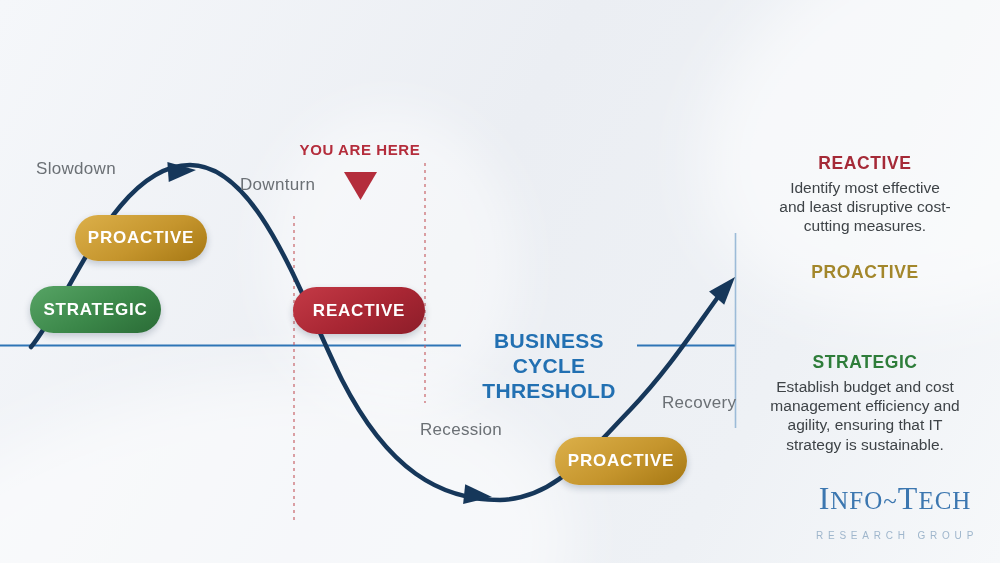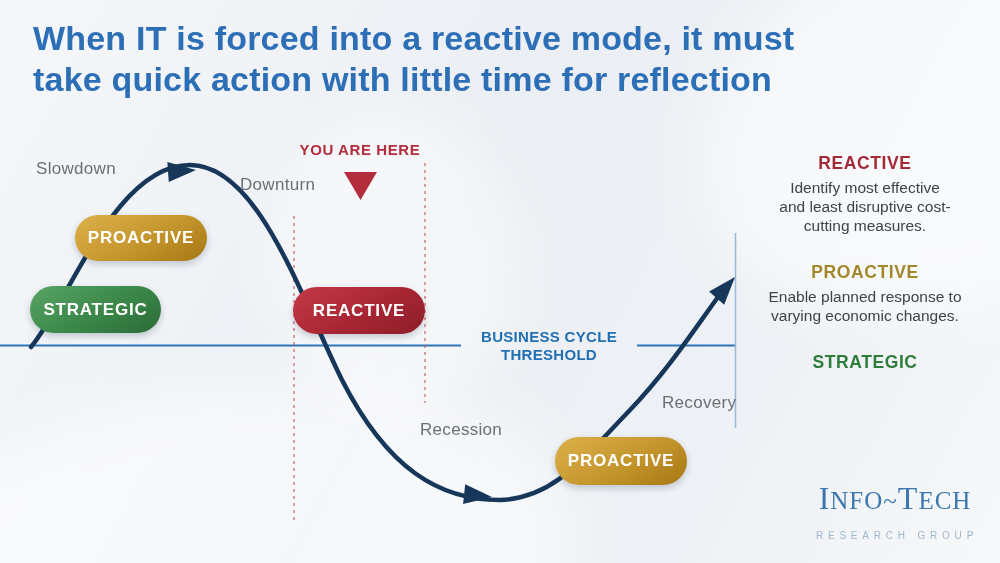--- a/index.html
+++ b/index.html
@@ -29,21 +29,21 @@
   .lbl-downturn{left:240px;top:175px;}
   .lbl-recession{left:420px;top:420px;}
   .lbl-recovery{left:649px;top:393px;margin-left:13px;}
 
   .you-are-here{
     position:absolute;left:291px;top:141px;width:138px;text-align:center;
     font-size:15px;font-weight:700;color:#b42d3c;letter-spacing:0.6px;
   }
   .threshold-label{
     position:absolute;left:462px;top:328px;width:174px;text-align:center;
-    font-size:15px;font-weight:700;color:#2270b2;line-height:1.2;white-space:pre-line;letter-spacing:0.3px;
+    font-size:21px;font-weight:700;color:#2270b2;line-height:1.2;white-space:pre-line;letter-spacing:0.3px;
   }
 
   .pill{
     position:absolute;display:flex;align-items:center;justify-content:center;
     color:#fff;font-weight:700;font-size:17px;letter-spacing:0.8px;
     border-radius:24px;box-shadow:0 3px 7px rgba(20,40,70,0.22);
   }
   .pill-gold{background:linear-gradient(150deg,#dcb04a 0%,#c5952d 55%,#a57713 100%);}
   .pill-green{background:linear-gradient(150deg,#57a465 0%,#3b8749 55%,#2a6b36 100%);}
   .pill-red{background:linear-gradient(150deg,#c43a46 0%,#a82633 55%,#8c1d29 100%);}
@@ -69,22 +69,20 @@
 </style>
 </head>
 <body>
 
 <div class="stage">
 
   <div class="swoosh s1"></div>
   <div class="swoosh s2"></div>
   <div class="swoosh s3"></div>
 
-  <h1 class="page-title">When IT is forced into a reactive mode, it must
-take quick action with little time for reflection</h1>
 
   <svg class="cycle" width="1000" height="563" viewBox="0 0 1000 563">
 
     <line x1="0" y1="345.5" x2="461" y2="345.5" stroke="#2e75b6" stroke-width="2"></line>
     <line x1="637" y1="345.5" x2="735" y2="345.5" stroke="#2e75b6" stroke-width="2"></line>
 
     <line x1="735.5" y1="233" x2="735.5" y2="428" stroke="#9cbbd8" stroke-width="1.6"></line>
 
     <line x1="294" y1="216" x2="294" y2="520" stroke="#c4565c" stroke-width="1.3" stroke-dasharray="3 4" opacity="0.85"></line>
     <line x1="425" y1="163" x2="425" y2="403" stroke="#c4565c" stroke-width="1.3" stroke-dasharray="3 4" opacity="0.85"></line>
@@ -119,25 +117,27 @@
   <div class="pill pill-gold p4">PROACTIVE</div>
 
   <div class="legend-block b1">
     <div class="legend-heading">REACTIVE</div>
     <div class="legend-text">Identify most effective
 and least disruptive cost-
 cutting measures.</div>
   </div>
   <div class="legend-block b2">
     <div class="legend-heading">PROACTIVE</div>
-    <div class="legend-text">Enable planned response to
-varying economic changes.</div>
   </div>
   <div class="legend-block b3">
     <div class="legend-heading">STRATEGIC</div>
+    <div class="legend-text">Establish budget and cost
+management efficiency and
+agility, ensuring that IT
+strategy is sustainable.</div>
   </div>
 
   <div class="logo">
     <div class="logo-main"><span class="cap">I</span><span>NFO</span><span>~</span><span class="cap">T</span><span>ECH</span></div>
     <div class="logo-sub">RESEARCH GROUP</div>
   </div>
 
 </div>
 
 </body></html>

